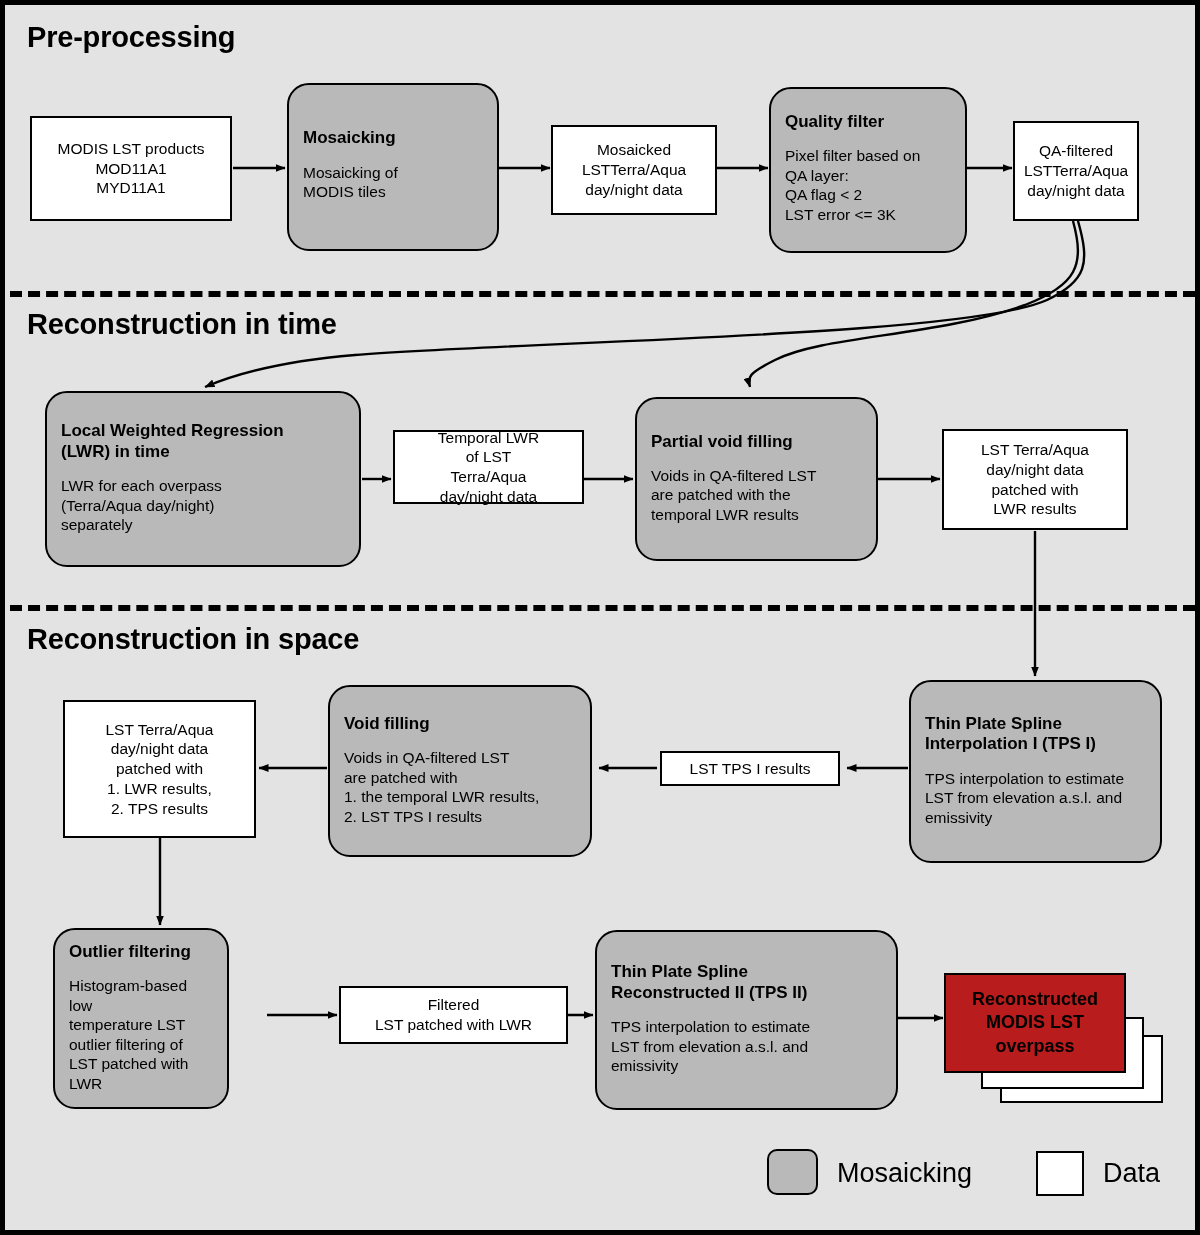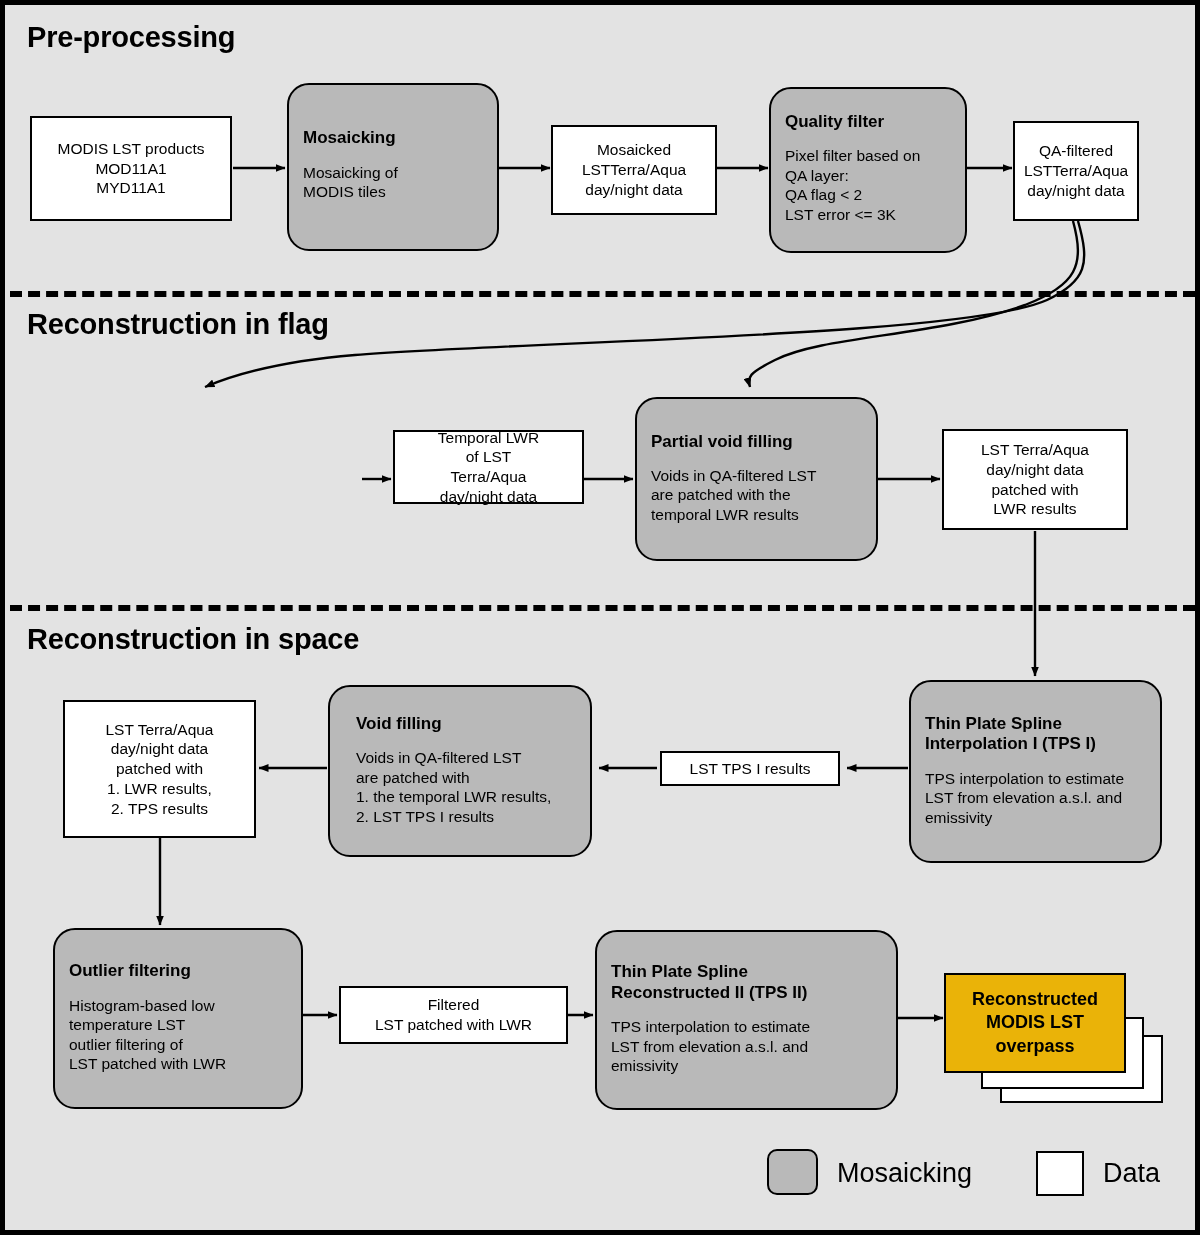--- a/index.html
+++ b/index.html
@@ -70,21 +70,21 @@
     padding: 0 6px;
   }
   .stack-card {
     position: absolute;
     background: #ffffff;
     border: 2px solid #000000;
     box-sizing: border-box;
   }
   .stack-front {
     position: absolute;
-    background: #eab308;
+    background: #b91c1c;
     border: 2px solid #000000;
     box-sizing: border-box;
     display: flex;
     align-items: center;
     justify-content: center;
     text-align: center;
     font-weight: bold;
     font-size: 18px;
     line-height: 1.3;
   }
@@ -114,21 +114,21 @@
     white-space: nowrap;
   }
 </style>
 </head>
 <body>
 
 <div id="canvas">
 
   <div class="section-title" style="left:22px; top:16px;">Pre-processing</div>
 
-  <div class="section-title" style="left:22px; top:303px;">Reconstruction in flag</div>
+  <div class="section-title" style="left:22px; top:303px;">Reconstruction in time</div>
 
   <div class="section-title" style="left:22px; top:618px;">Reconstruction in space</div>
 
   <div class="divider" style="top:286px;"></div>
   <div class="divider" style="top:600px;"></div>
 
   <svg class="edges" viewBox="0 0 1200 1235">
     <defs>
       <marker id="ah" markerWidth="10" markerHeight="8" refX="9.5" refY="4" orient="auto" markerUnits="userSpaceOnUse">
         <path d="M0,0 L10,4 L0,8 z" fill="#000"></path>
@@ -201,20 +201,33 @@
   </div>
 
   <div class="node data" style="left:1008px; top:116px; width:126px; height:100px;">
     <div class="lines">
       <div>QA-filtered</div>
       <div>LSTTerra/Aqua</div>
       <div>day/night data</div>
     </div>
   </div>
 
+  <div class="node compute" style="left:40px; top:386px; width:316px; height:176px;">
+    <div class="pad" style="margin-top:-2px;">
+      <div class="title">
+        <div>Local Weighted Regression</div>
+        <div>(LWR) in time</div>
+      </div>
+      <div class="body">
+        <div>LWR for each overpass</div>
+        <div>(Terra/Aqua day/night)</div>
+        <div>separately</div>
+      </div>
+    </div>
+  </div>
 
   <div class="node data" style="left:388px; top:425px; width:191px; height:74px;">
     <div class="lines">
       <div>Temporal LWR</div>
       <div>of LST</div>
       <div>Terra/Aqua</div>
       <div>day/night data</div>
     </div>
   </div>
 
@@ -251,21 +264,21 @@
       </div>
     </div>
   </div>
 
   <div class="node data" style="left:655px; top:746px; width:180px; height:35px;">
     <div class="lines">
       <div>LST TPS I results</div>
     </div>
   </div>
 
-  <div class="node compute" style="left:323px; top:680px; width:264px; height:172px;padding-left:12px;">
+  <div class="node compute" style="left:323px; top:680px; width:264px; height:172px;">
     <div class="pad" style="margin-top:-2px;">
       <div class="title">Void filling</div>
       <div class="body">
         <div>Voids in QA-filtered LST</div>
         <div>are patched with</div>
         <div>1. the temporal LWR results,</div>
         <div>2. LST TPS I results</div>
       </div>
     </div>
   </div>
@@ -273,21 +286,21 @@
   <div class="node data" style="left:58px; top:695px; width:193px; height:138px;">
     <div class="lines">
       <div>LST Terra/Aqua</div>
       <div>day/night data</div>
       <div>patched with</div>
       <div>1. LWR results,</div>
       <div>2. TPS results</div>
     </div>
   </div>
 
-  <div class="node compute" style="left:48px; top:923px; width:250px; height:181px;">
+  <div class="node compute" style="left:48px; top:923px; width:176px; height:181px;">
     <div class="pad" style="margin-top:-2px;">
       <div class="title">Outlier filtering</div>
       <div class="body">
         <div>Histogram-based low</div>
         <div>temperature LST</div>
         <div>outlier filtering of</div>
         <div>LST patched with LWR</div>
       </div>
     </div>
   </div>

